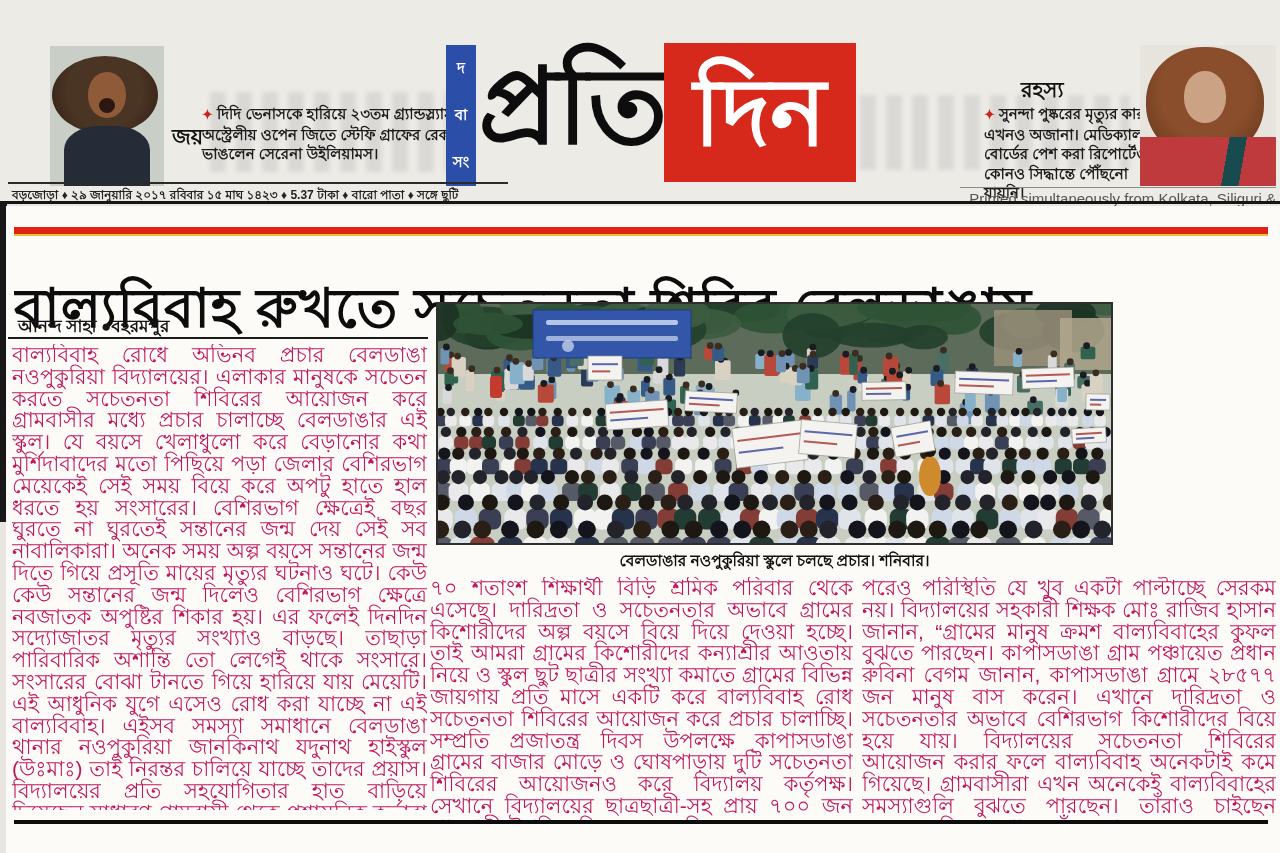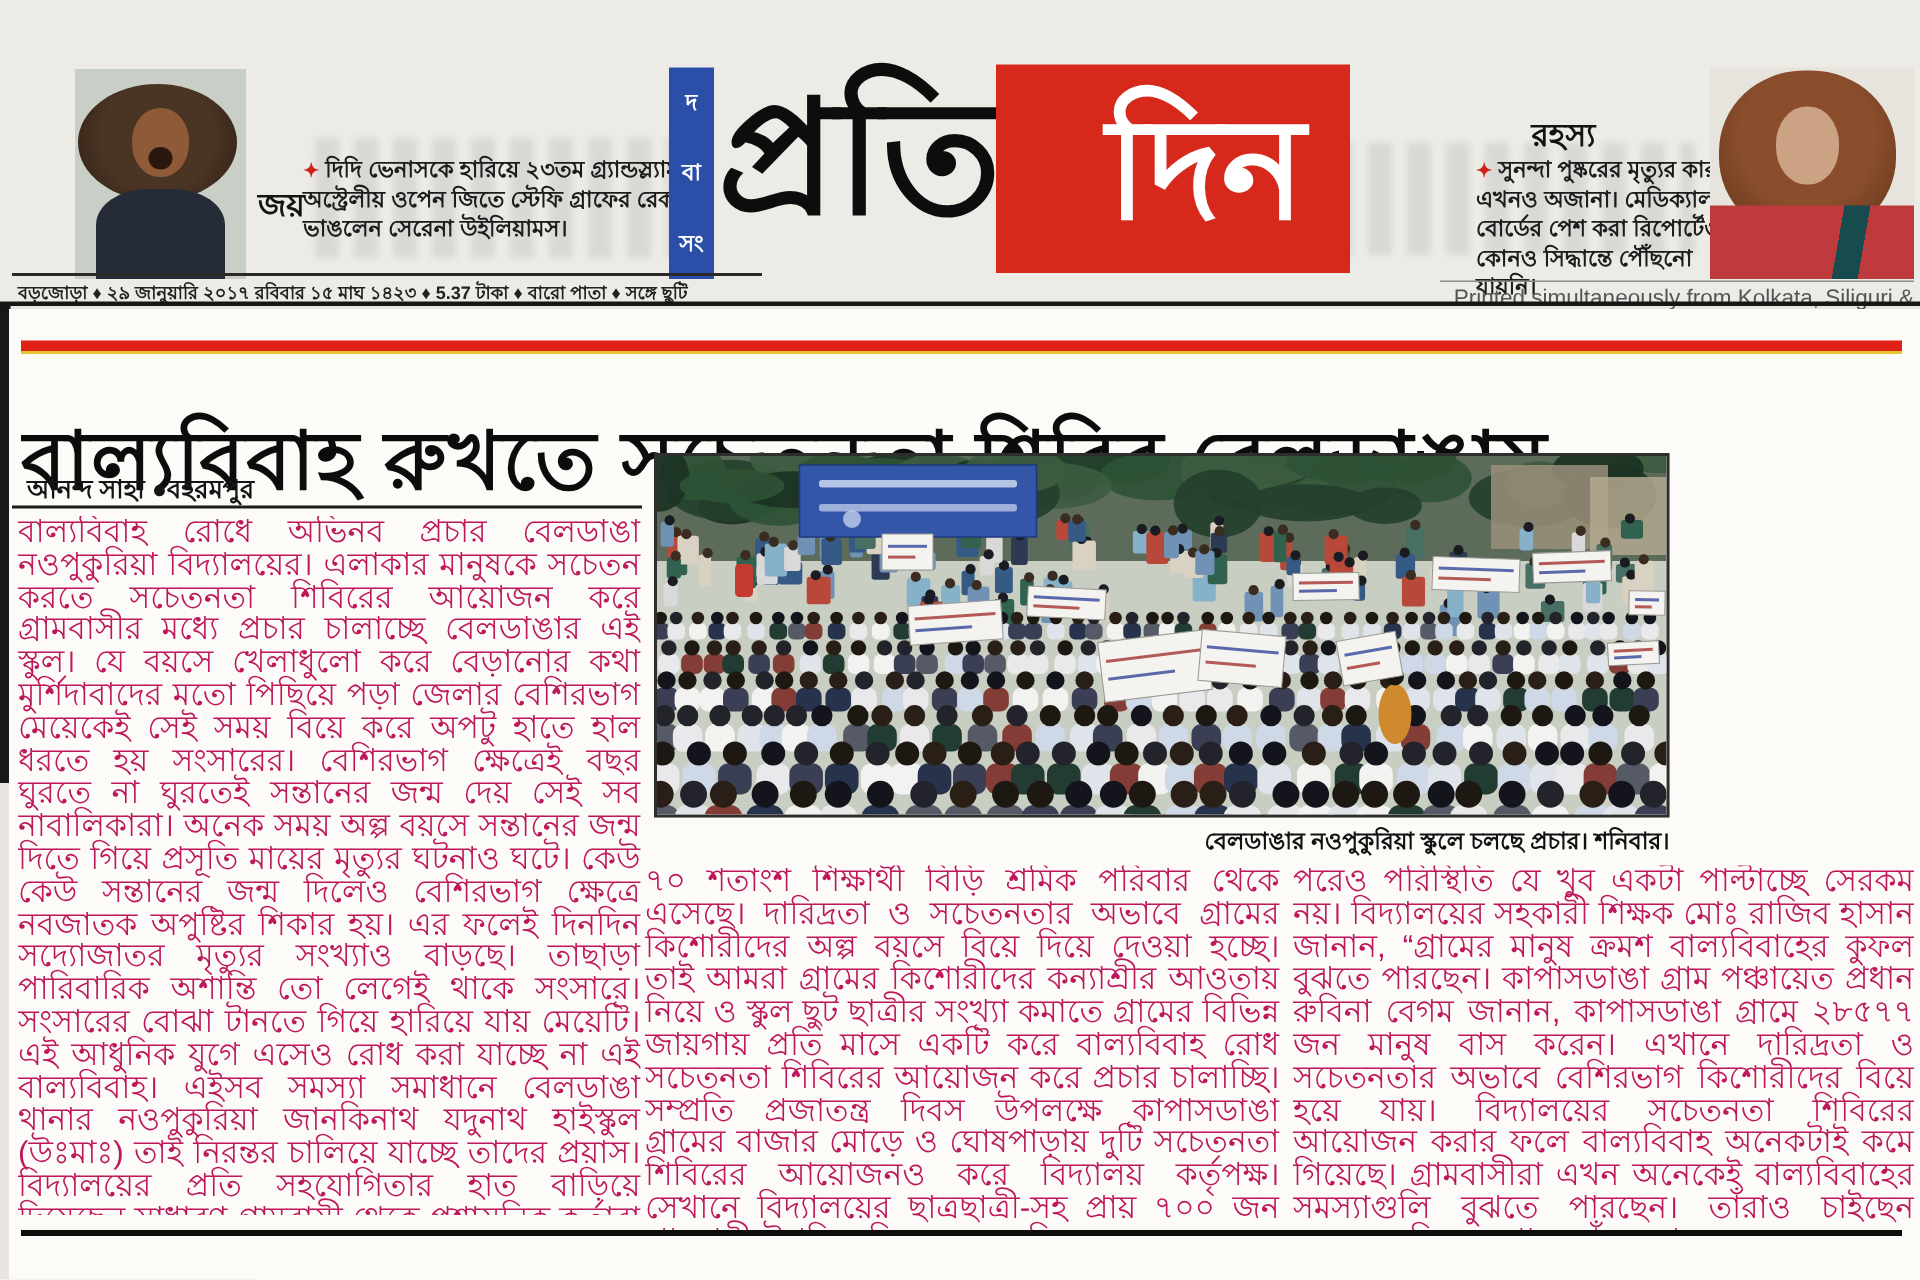--- a/index.html
+++ b/index.html
@@ -48,21 +48,21 @@
   .story-right{left:984px;top:104px;width:180px;}
   .bullet{color:#cf2217;font-size:13px;padding-right:4px;}
 
   
   .blue-strip{left:446px;top:45px;width:30px;height:141px;background:#2b4fa8;
     display:flex;flex-direction:column;align-items:center;justify-content:space-around;
     color:#fff;font-size:15px;font-weight:700;}
   .logo-black{left:478px;top:26px;width:190px;height:160px;font-size:106px;line-height:160px;
     font-weight:700;color:#0d0d0d;text-align:center;}
   .logo-red{left:664px;top:43px;width:192px;height:139px;background:#d7281c;
-    color:#fff;font-size:94px;line-height:139px;font-weight:700;text-align:center;padding-left:44px;}
+    color:#fff;font-size:94px;line-height:139px;font-weight:700;text-align:center;}
   .website{left:446px;top:183px;width:412px;border-top:1px solid #666;
     font-size:11px;color:#3a3a3a;text-align:center;padding-top:3px;}
 
   .dateline{left:8px;top:182px;width:492px;border-top:2px solid #2a2a2a;border-bottom:2px solid #2a2a2a;
     font-size:12px;font-weight:700;color:#222;padding:2px 4px 1px 4px;white-space:nowrap;overflow:hidden;}
   .print-line{left:960px;top:187px;width:316px;border-top:1px solid #8c8c8c;
     font-size:15px;color:#555;text-align:right;padding-top:2px;}
 
   
   .article-panel{left:6px;top:206px;width:1274px;height:647px;background:#fcfbf8;}
@@ -74,21 +74,21 @@
   .byline-rule{left:8px;top:337px;width:420px;height:2px;background:#1c1c1c;}
 
   .bodycol{font-size:21px;line-height:21.8px;color:#be185d;text-align:justify;font-weight:500;}
   .col-left{left:12px;top:344px;width:415px;height:466px;overflow:hidden;}
   .col-middle{left:430px;top:577px;width:423px;height:245px;overflow:hidden;}
   .col-right{left:862px;top:577px;width:414px;height:245px;overflow:hidden;}
 
   .photo{left:436px;top:302px;width:677px;height:243px;border:2px solid #2e2e2e;
     background:#cfd3c8;overflow:hidden;box-sizing:border-box;}
   .photo svg{display:block;}
-  .caption{left:436px;top:549px;width:677px;text-align:right;
+  .caption{left:436px;top:549px;width:677px;text-align:center;
     font-size:15.5px;font-weight:700;color:#111;}
 
   .bottom-rule{left:14px;top:820px;width:1254px;height:4px;background:#0d0d0d;}
 </style>
 </head>
 <body>
 
 <div class="abs scan-line1"></div>
 <div class="abs scan-line2"></div>
 <div class="abs left-edge"></div>

